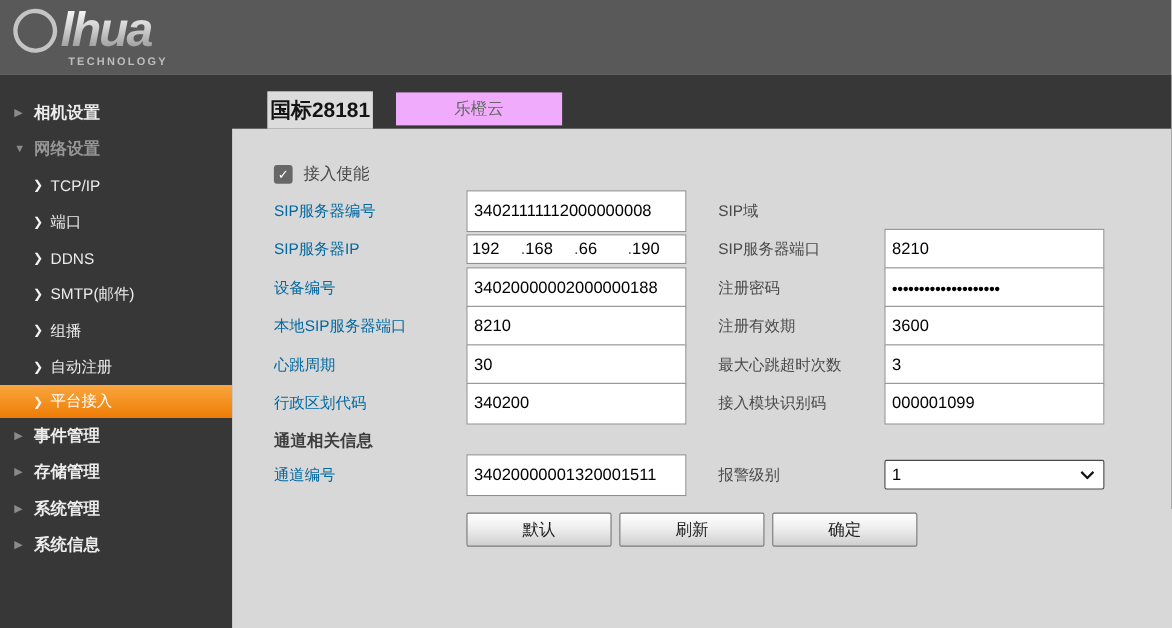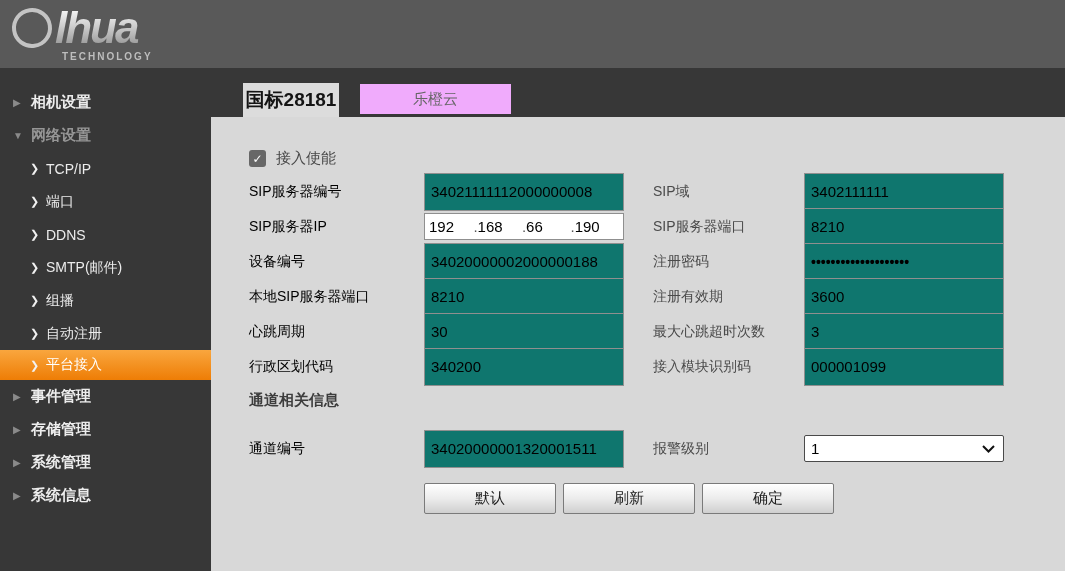--- a/index.html
+++ b/index.html
@@ -43,34 +43,34 @@
 
   
   .content { flex:1; background:#d8d8d8; padding:33px 0 0 38px; }
   .check-row { display:flex; align-items:center; height:17px; margin-bottom:11px; }
   .cbox { width:17px; height:17px; background:#676767; border-radius:3px; color:#ffffff;
     font-size:12px; font-weight:bold; display:flex; align-items:center; justify-content:center;
     cursor:pointer; }
   .check-label { margin-left:10px; font-size:15px; color:#4a4a4a; }
 
   .frow { display:flex; align-items:center; height:27px; margin-bottom:8px; }
-  .flabel { width:175px; font-size:14px; color:#000000; }
+  .flabel { width:175px; font-size:14px; color:#0369a1; }
   .flabel2 { width:151px; margin-left:29px; font-size:14px; color:#4a4a4a; }
-  .finput { width:200px; height:38px; background:#0f766e; border:1px solid #8f8f8f;
+  .finput { width:200px; height:38px; background:#ffffff; border:1px solid #8f8f8f;
     font-size:15px; color:#000; padding:0 6px; font-family:"Liberation Sans",sans-serif; }
   .ipbox { width:200px; height:27px; background:#ffffff; border:1px solid #8f8f8f;
     display:flex; align-items:center; font-size:15px; color:#000; padding:0 4px; }
   .ipbox .oct { flex:1; text-align:left; }
   .ipbox .dot { color:#555; }
   .pwd { letter-spacing:0px; font-size:14px; font-weight:bold; }
   .fselect { width:200px; height:27px; background:#ffffff; border:1px solid #4a4a4a;
     border-radius:2px; display:flex; align-items:center; justify-content:space-between;
     font-size:15px; color:#000; padding:0 8px 0 6px; cursor:pointer; }
 
-  .section-head { margin-top:10px; margin-bottom:25px; height:20px; display:flex; align-items:center;
+  .section-head { margin-top:10px; margin-bottom:8px; height:20px; display:flex; align-items:center;
     font-size:15px; font-weight:bold; color:#3d3d3d; }
 
   .btn-row { display:flex; margin-left:175px; margin-top:21px; }
   .btn { width:132px; height:31px; margin-right:7px; border:1px solid #7a7a7a; border-radius:2px;
     background:linear-gradient(#ffffff,#ececec 50%,#cfcfcf); font-size:15px; color:#1d1d1d;
     display:flex; align-items:center; justify-content:center; cursor:pointer;
     box-shadow:inset 0 1px 0 #ffffff; font-family:"Liberation Sans",sans-serif; }
 </style>
 </head>
 <body>
@@ -152,21 +152,20 @@
 
       <div class="check-row">
         <div class="cbox">✓</div>
         <span class="check-label">接入使能</span>
       </div>
 
       <div class="frow">
         <span class="flabel">SIP服务器编号</span>
         <input class="finput" value="34021111112000000008" style="">
         <span class="flabel2">SIP域</span>
-        <input class="finput" value="3402111111" style="">
       </div>
 
       <div class="frow">
         <span class="flabel">SIP服务器IP</span>
         <div class="ipbox">
           <span class="oct">192</span>
             <span class="dot">.</span>
             <span class="oct">168</span>
             <span class="dot">.</span>
             <span class="oct">66</span>

